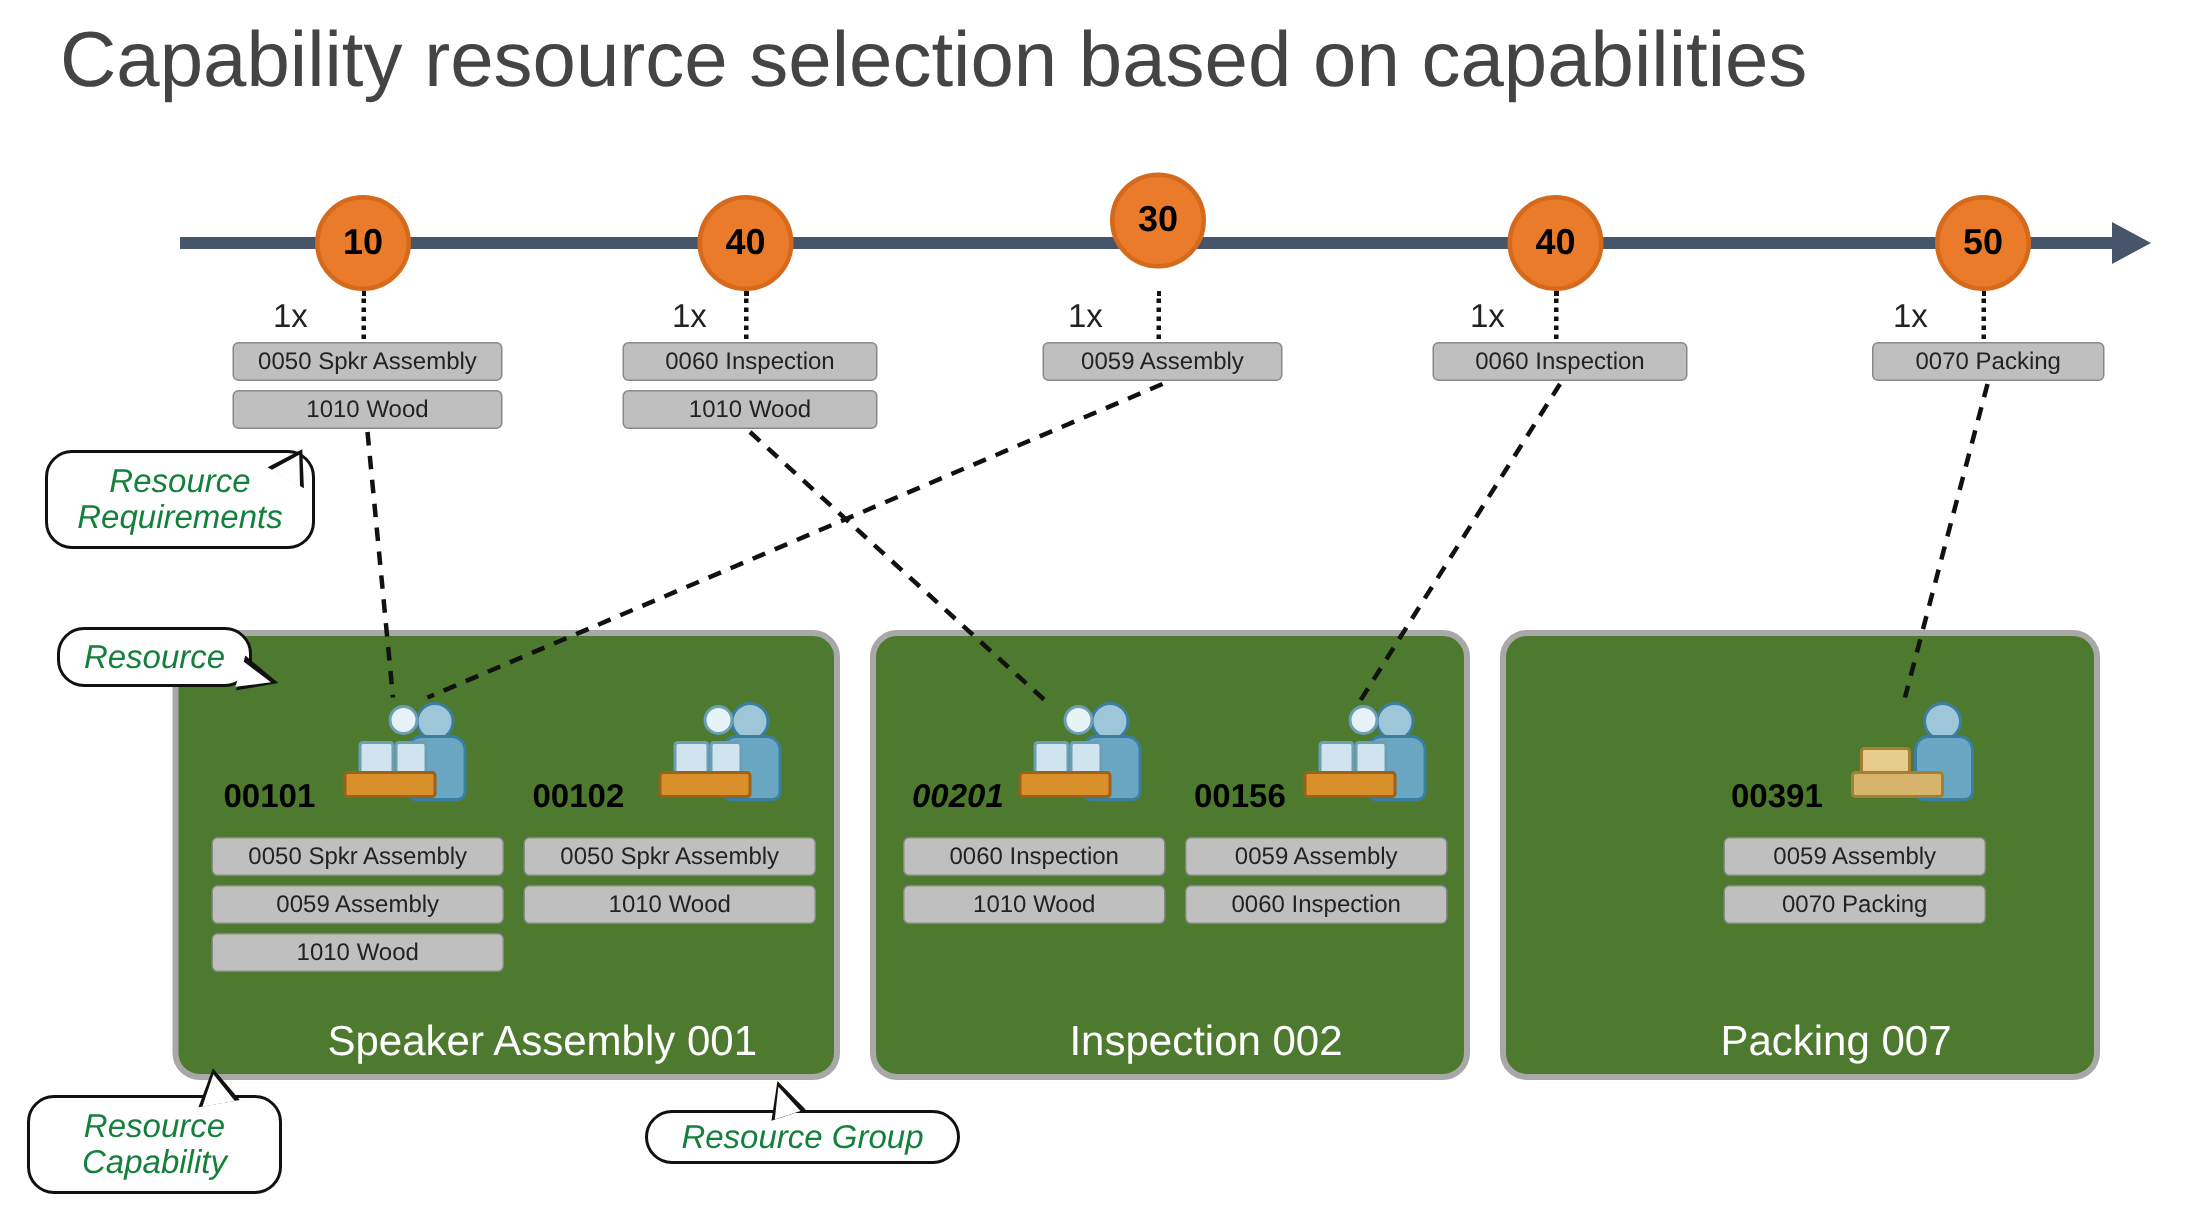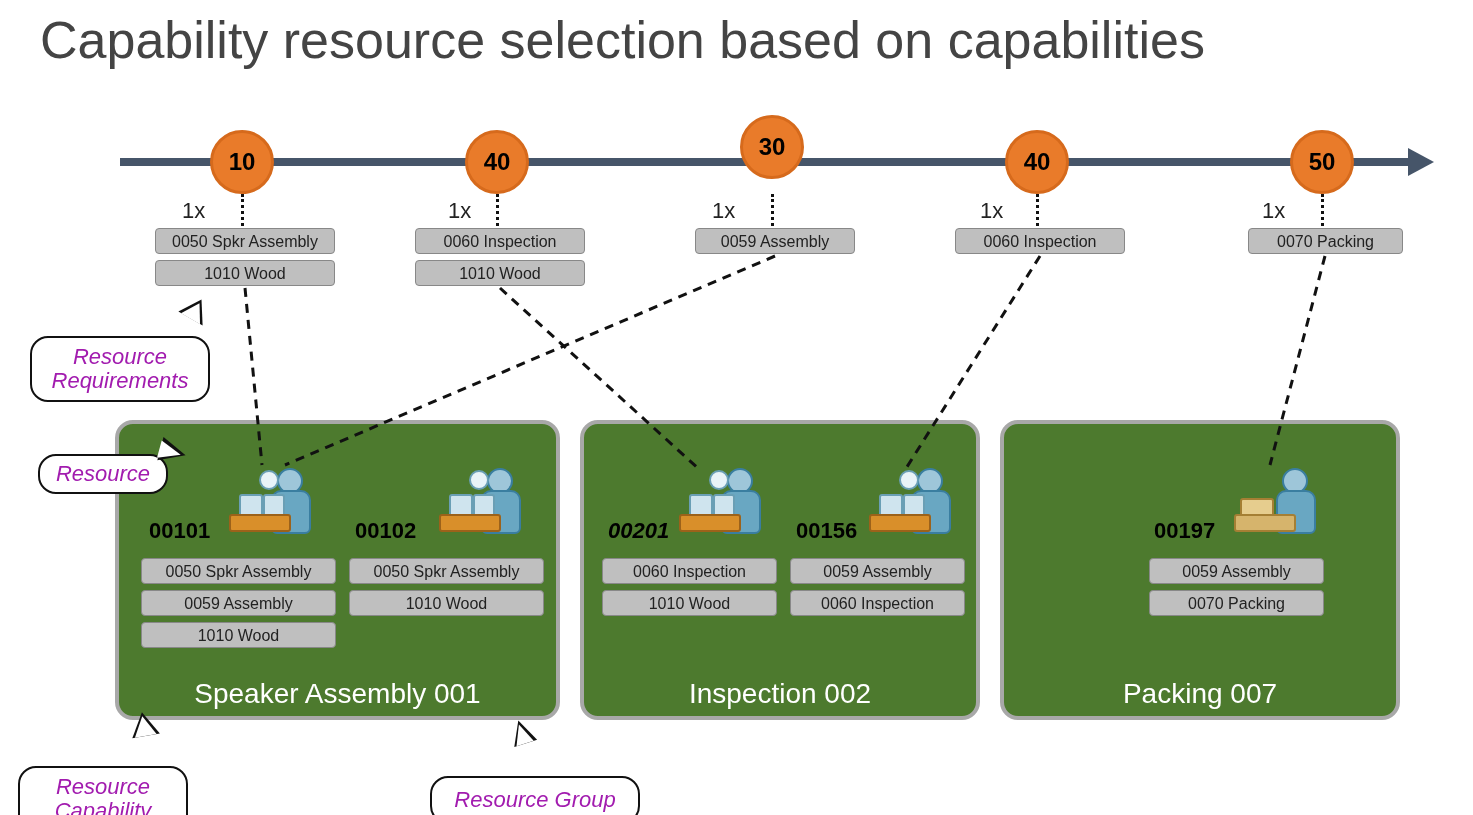--- a/index.html
+++ b/index.html
@@ -12,29 +12,29 @@
   .tl-arrowhead{position:absolute;width:0;height:0;border-top:14px solid transparent;border-bottom:14px solid transparent;border-left:26px solid #465569;}
 
   .step{position:absolute;width:64px;height:64px;border-radius:50%;background:#E97B2A;border:3px solid #D66A1C;
         display:flex;align-items:center;justify-content:center;font-size:24px;font-weight:700;color:#000000;box-sizing:border-box;}
   .mult{position:absolute;font-size:22px;color:#222;}
   .req{position:absolute;height:26px;line-height:26px;text-align:center;background:#bfbfbf;border:1px solid #888;
        border-radius:4px;font-size:16px;color:#222;box-sizing:border-box;white-space:nowrap;}
 
   
   .group{position:absolute;background:#4D7A2E;border:4px solid #a8a8a8;border-radius:18px;box-sizing:border-box;}
-  .group .gtitle{position:absolute;bottom:6px;width:100%;text-align:center;color:#fff;font-size:28px;font-weight:300;}
+  .group .gtitle{position:absolute;bottom:6px;width:100%;text-align:center;color:#fff;font-size:28px;font-weight:300;padding-left:24px;}
   .res-id{position:absolute;font-size:22px;font-weight:600;color:#000000;}
   .cap{position:absolute;height:26px;line-height:26px;text-align:center;background:#bfbfbf;border:1px solid #888;
        border-radius:4px;font-size:16px;color:#222;box-sizing:border-box;white-space:nowrap;}
 
   
   .callout{position:absolute;background:#fff;border:2px solid #111;border-radius:18px;font-style:italic;
-           font-size:22px;color:#a21caf;display:flex;align-items:center;justify-content:center;text-align:center;
-           line-height:1.1;box-sizing:border-box;padding:4px 10px;margin-top:36px;}
+           font-size:22px;color:#15803d;display:flex;align-items:center;justify-content:center;text-align:center;
+           line-height:1.1;box-sizing:border-box;padding:4px 10px;}
   .tail{position:absolute;width:0;height:0;}
 
   
   .stub{position:absolute;border-left:3px dotted #111;}
 
   
   .worker{position:absolute;width:90px;height:80px;}
   .worker .head{position:absolute;left:48px;top:4px;width:22px;height:22px;border-radius:50%;background:#9ec6d9;border:2px solid #3a7ea0;}
   .worker .body{position:absolute;left:42px;top:26px;width:36px;height:40px;border-radius:10px 10px 6px 6px;background:#69a7c2;border:2px solid #3a7ea0;}
   .worker .bench{position:absolute;left:0;top:50px;width:58px;height:14px;background:#d98f2a;border:2px solid #9c621a;border-radius:3px;}
@@ -155,21 +155,21 @@
 
   <div class="group" style="left:1000px;top:420px;width:400px;height:300px;">
     <div class="gtitle">Packing 007</div>
 
     <div class="worker pack" style="left:230px;top:40px;">
         <div class="head"></div>
         <div class="body"></div>
         <div class="box"></div>
         <div class="bench"></div>
       </div>
-    <div class="res-id" style="left:150px;top:94px;">00197</div>
+    <div class="res-id" style="left:150px;top:94px;">00391</div>
     <div class="cap" style="left:145px;top:134px;width:175px;">0059 Assembly</div>
     <div class="cap" style="left:145px;top:166px;width:175px;">0070 Packing</div>
   </div>
 
   <svg class="dashes">
     <g stroke="#111" stroke-width="3" stroke-dasharray="9 7" fill="none">
 
       <line x1="245" y1="288" x2="262" y2="465"></line>
 
       <line x1="500" y1="288" x2="700" y2="470"></line>
@@ -189,17 +189,17 @@
 
   <div class="callout" style="left:38px;top:418px;width:130px;height:40px;">Resource</div>
   <div class="tail" style="left:160px;top:440px;border-top:12px solid transparent;border-bottom:12px solid transparent;border-left:26px solid #111;transform:rotate(15deg);"></div>
   <div class="tail" style="left:159px;top:443px;border-top:9px solid transparent;border-bottom:9px solid transparent;border-left:22px solid #fff;transform:rotate(15deg);"></div>
 
   <div class="callout" style="left:18px;top:730px;width:170px;height:66px;white-space:pre-line;">Resource
 Capability</div>
   <div class="tail" style="left:130px;top:712px;border-left:14px solid transparent;border-right:14px solid transparent;border-bottom:24px solid #111;transform:rotate(-10deg);"></div>
   <div class="tail" style="left:133px;top:716px;border-left:11px solid transparent;border-right:11px solid transparent;border-bottom:20px solid #fff;transform:rotate(-10deg);"></div>
 
-  <div class="callout" style="left:430px;top:740px;width:210px;height:48px;">Resource Group</div>
+  <div class="callout" style="left:430px;top:740px;width:210px;height:36px;">Resource Group</div>
   <div class="tail" style="left:510px;top:720px;border-left:12px solid transparent;border-right:12px solid transparent;border-bottom:24px solid #111;transform:rotate(-18deg);"></div>
   <div class="tail" style="left:513px;top:724px;border-left:9px solid transparent;border-right:9px solid transparent;border-bottom:20px solid #fff;transform:rotate(-18deg);"></div>
 
 </div>
 
 </body></html>

